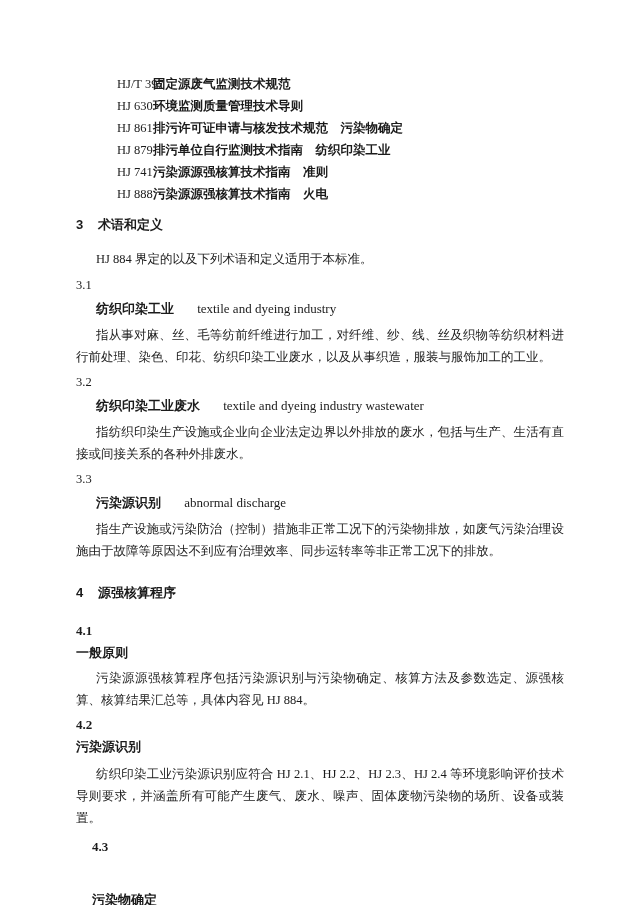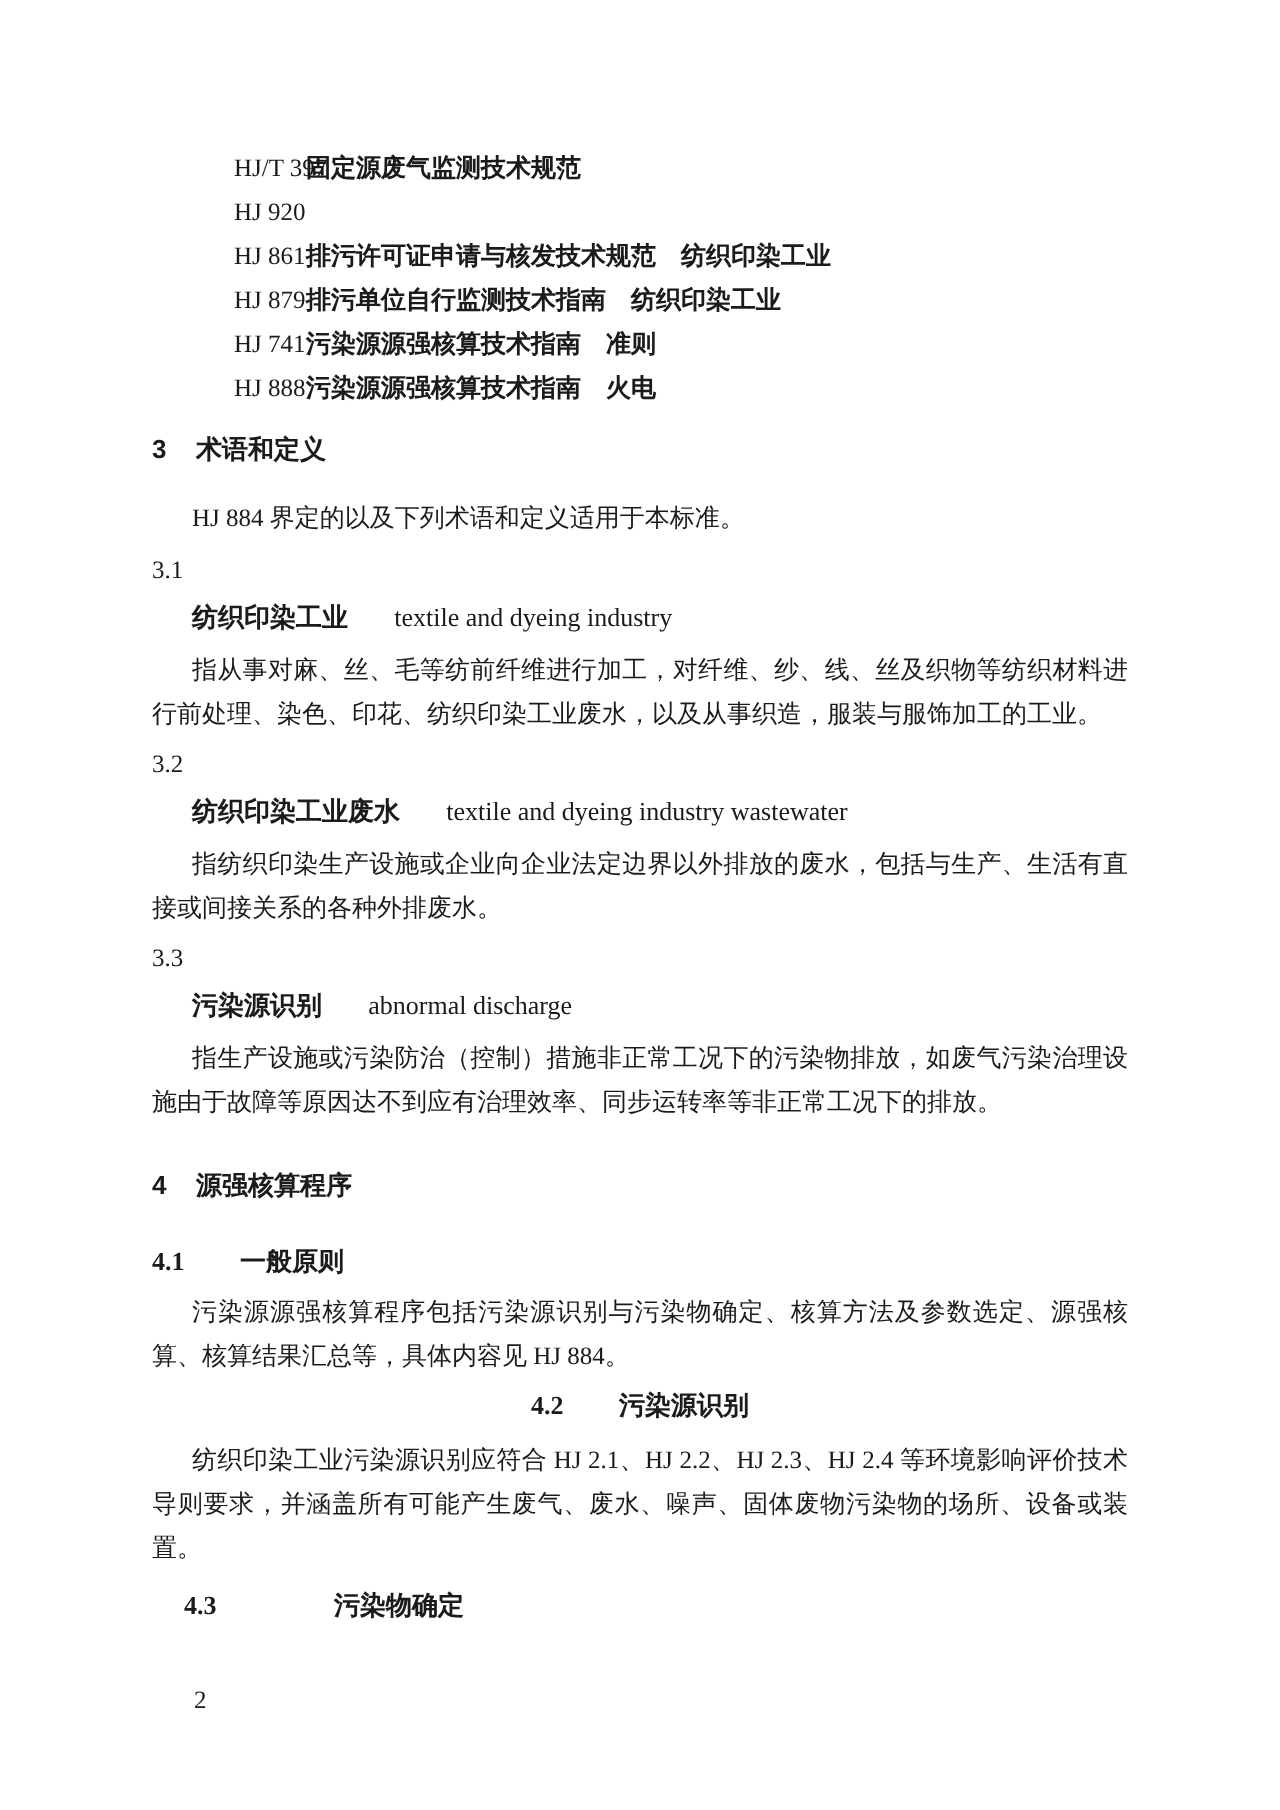--- a/index.html
+++ b/index.html
@@ -44,20 +44,21 @@
   .h-sec .h-num { flex: none; min-width: 22px; }
   .h-sec-3 { margin: 9px 0 12px 0; }
   .h-sec-4 { margin: 20px 0 16px 0; }
 
   
   .h-sub {
     font-family: "Liberation Sans", "DejaVu Sans", sans-serif;
     font-weight: bold;
     font-size: 13px;
     display: flex;
+    flex-direction: column;
   }
   .h-sub .h-num {
     flex: none;
     min-width: 44px;
     font-family: "Liberation Serif", "DejaVu Serif", serif;
     font-weight: bold;
   }
   .h-sub-41 { margin: 0 0 3px 0; }
   .h-sub-42 { margin: 3px 0 5px 0; justify-content: center; }
   .h-sub-43 { margin: 7px 0 0 16px; gap: 31px; }
@@ -98,25 +99,26 @@
 <body>
 
 <div class="page">
 
   <div class="ref-list">
     <div class="ref-row">
       <span class="ref-code">HJ/T 397</span>
       <span class="ref-title">固定源废气监测技术规范</span>
     </div>
     <div class="ref-row">
-      <span class="ref-code">HJ 920</span>
+      <span class="ref-code">HJ 630</span>
+      <span class="ref-title">环境监测质量管理技术导则</span>
     </div>
     <div class="ref-row">
       <span class="ref-code">HJ 861</span>
-      <span class="ref-title">排污许可证申请与核发技术规范　纺织印染工业</span>
+      <span class="ref-title">排污许可证申请与核发技术规范　污染物确定</span>
     </div>
     <div class="ref-row">
       <span class="ref-code">HJ 879</span>
       <span class="ref-title">排污单位自行监测技术指南　纺织印染工业</span>
     </div>
     <div class="ref-row">
       <span class="ref-code">HJ 741</span>
       <span class="ref-title">污染源源强核算技术指南　准则</span>
     </div>
     <div class="ref-row">

